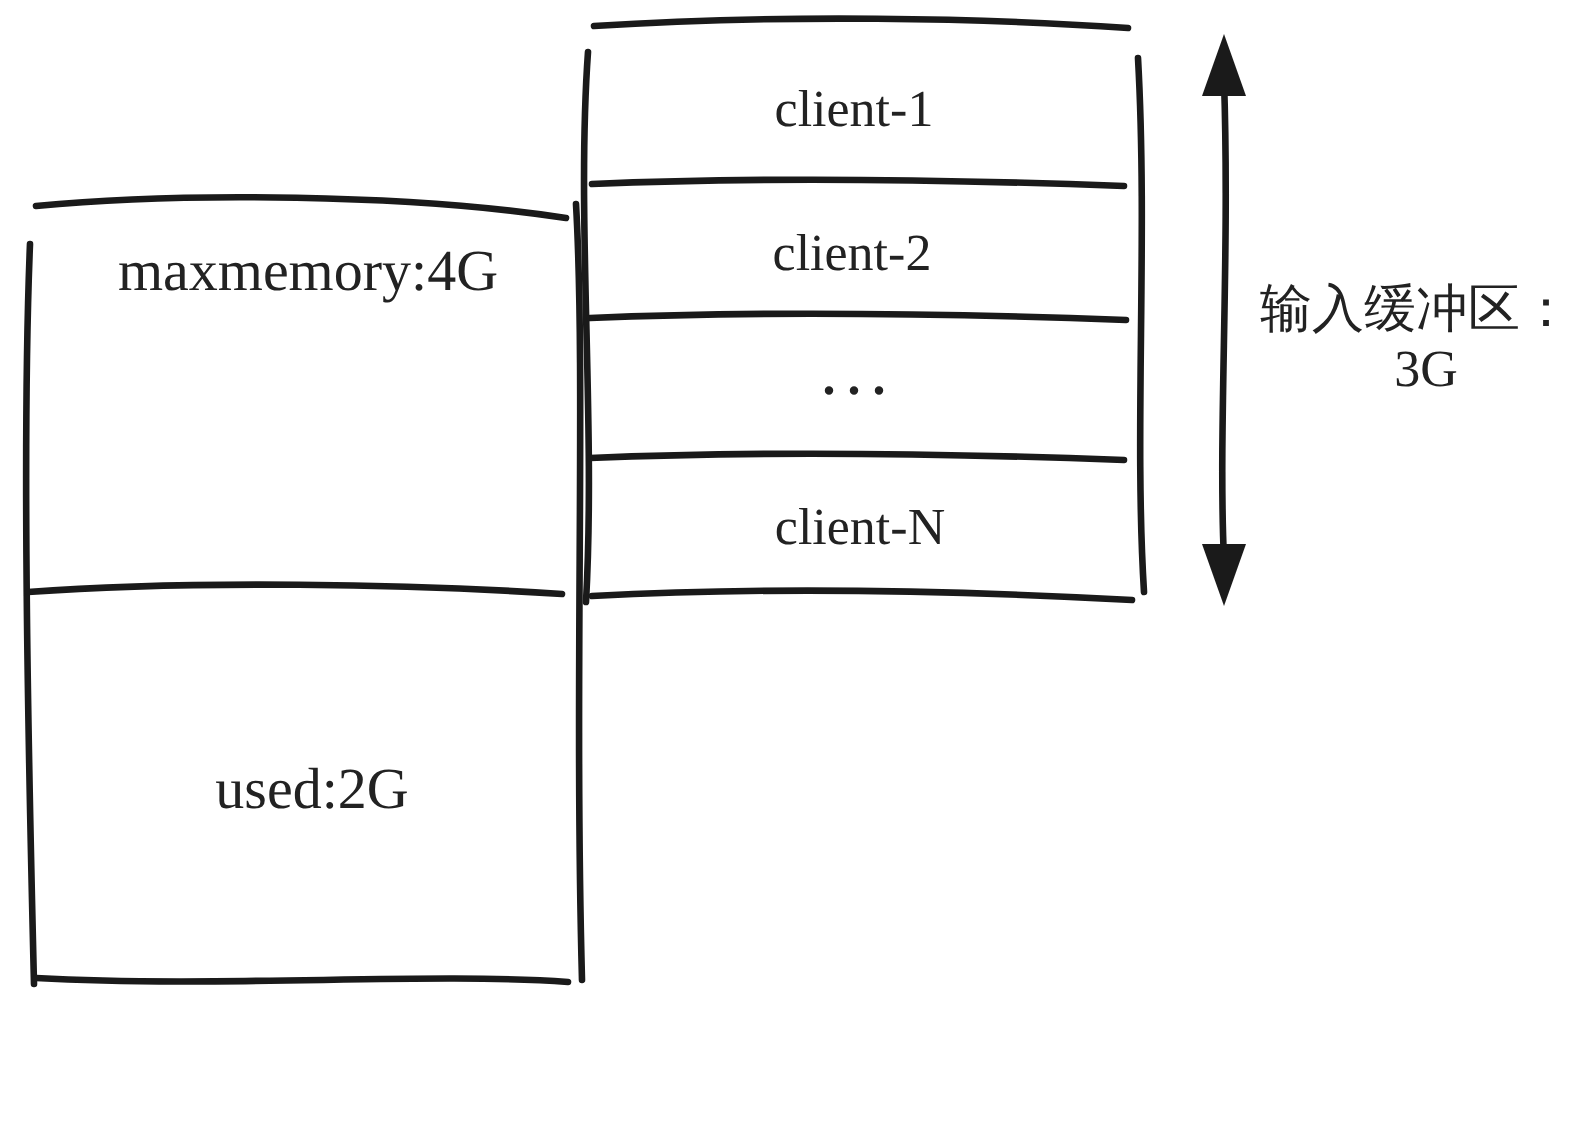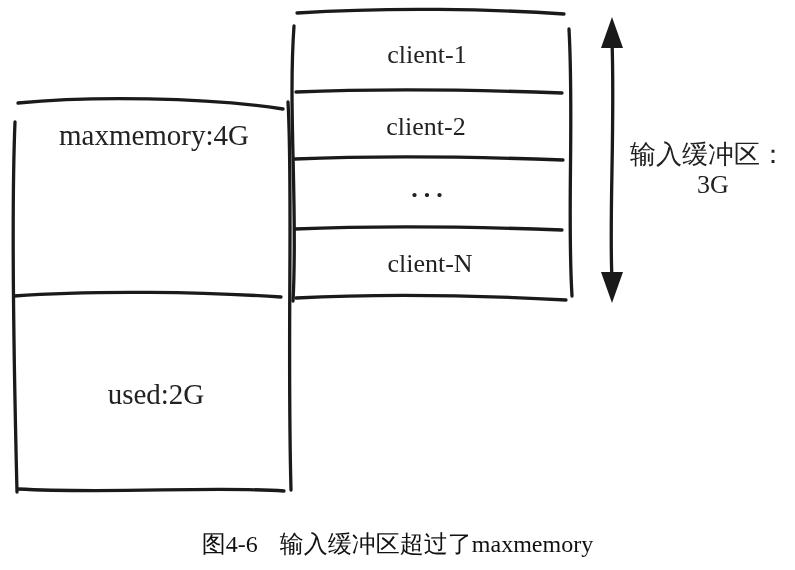--- a/index.html
+++ b/index.html
@@ -87,18 +87,14 @@
 
     <g>
       <path class="stroke" d="M 612 40 C 615 130, 609 215, 612 280"></path>
       <polygon class="head" points="612,17 601,48 623,48"></polygon>
       <polygon class="head" points="612,303 601,272 623,272"></polygon>
       <text class="lbl lbl-cjk" x="708" y="163">输入缓冲区：</text>
       <text class="lbl lbl-cjk" x="713" y="193">3G</text>
     </g>
   </svg>
 
-  <div class="caption">
-    <span>图4-6</span>
-    <span>输入缓冲区超过了maxmemory</span>
-  </div>
 
 </div>
 
 </body></html>

